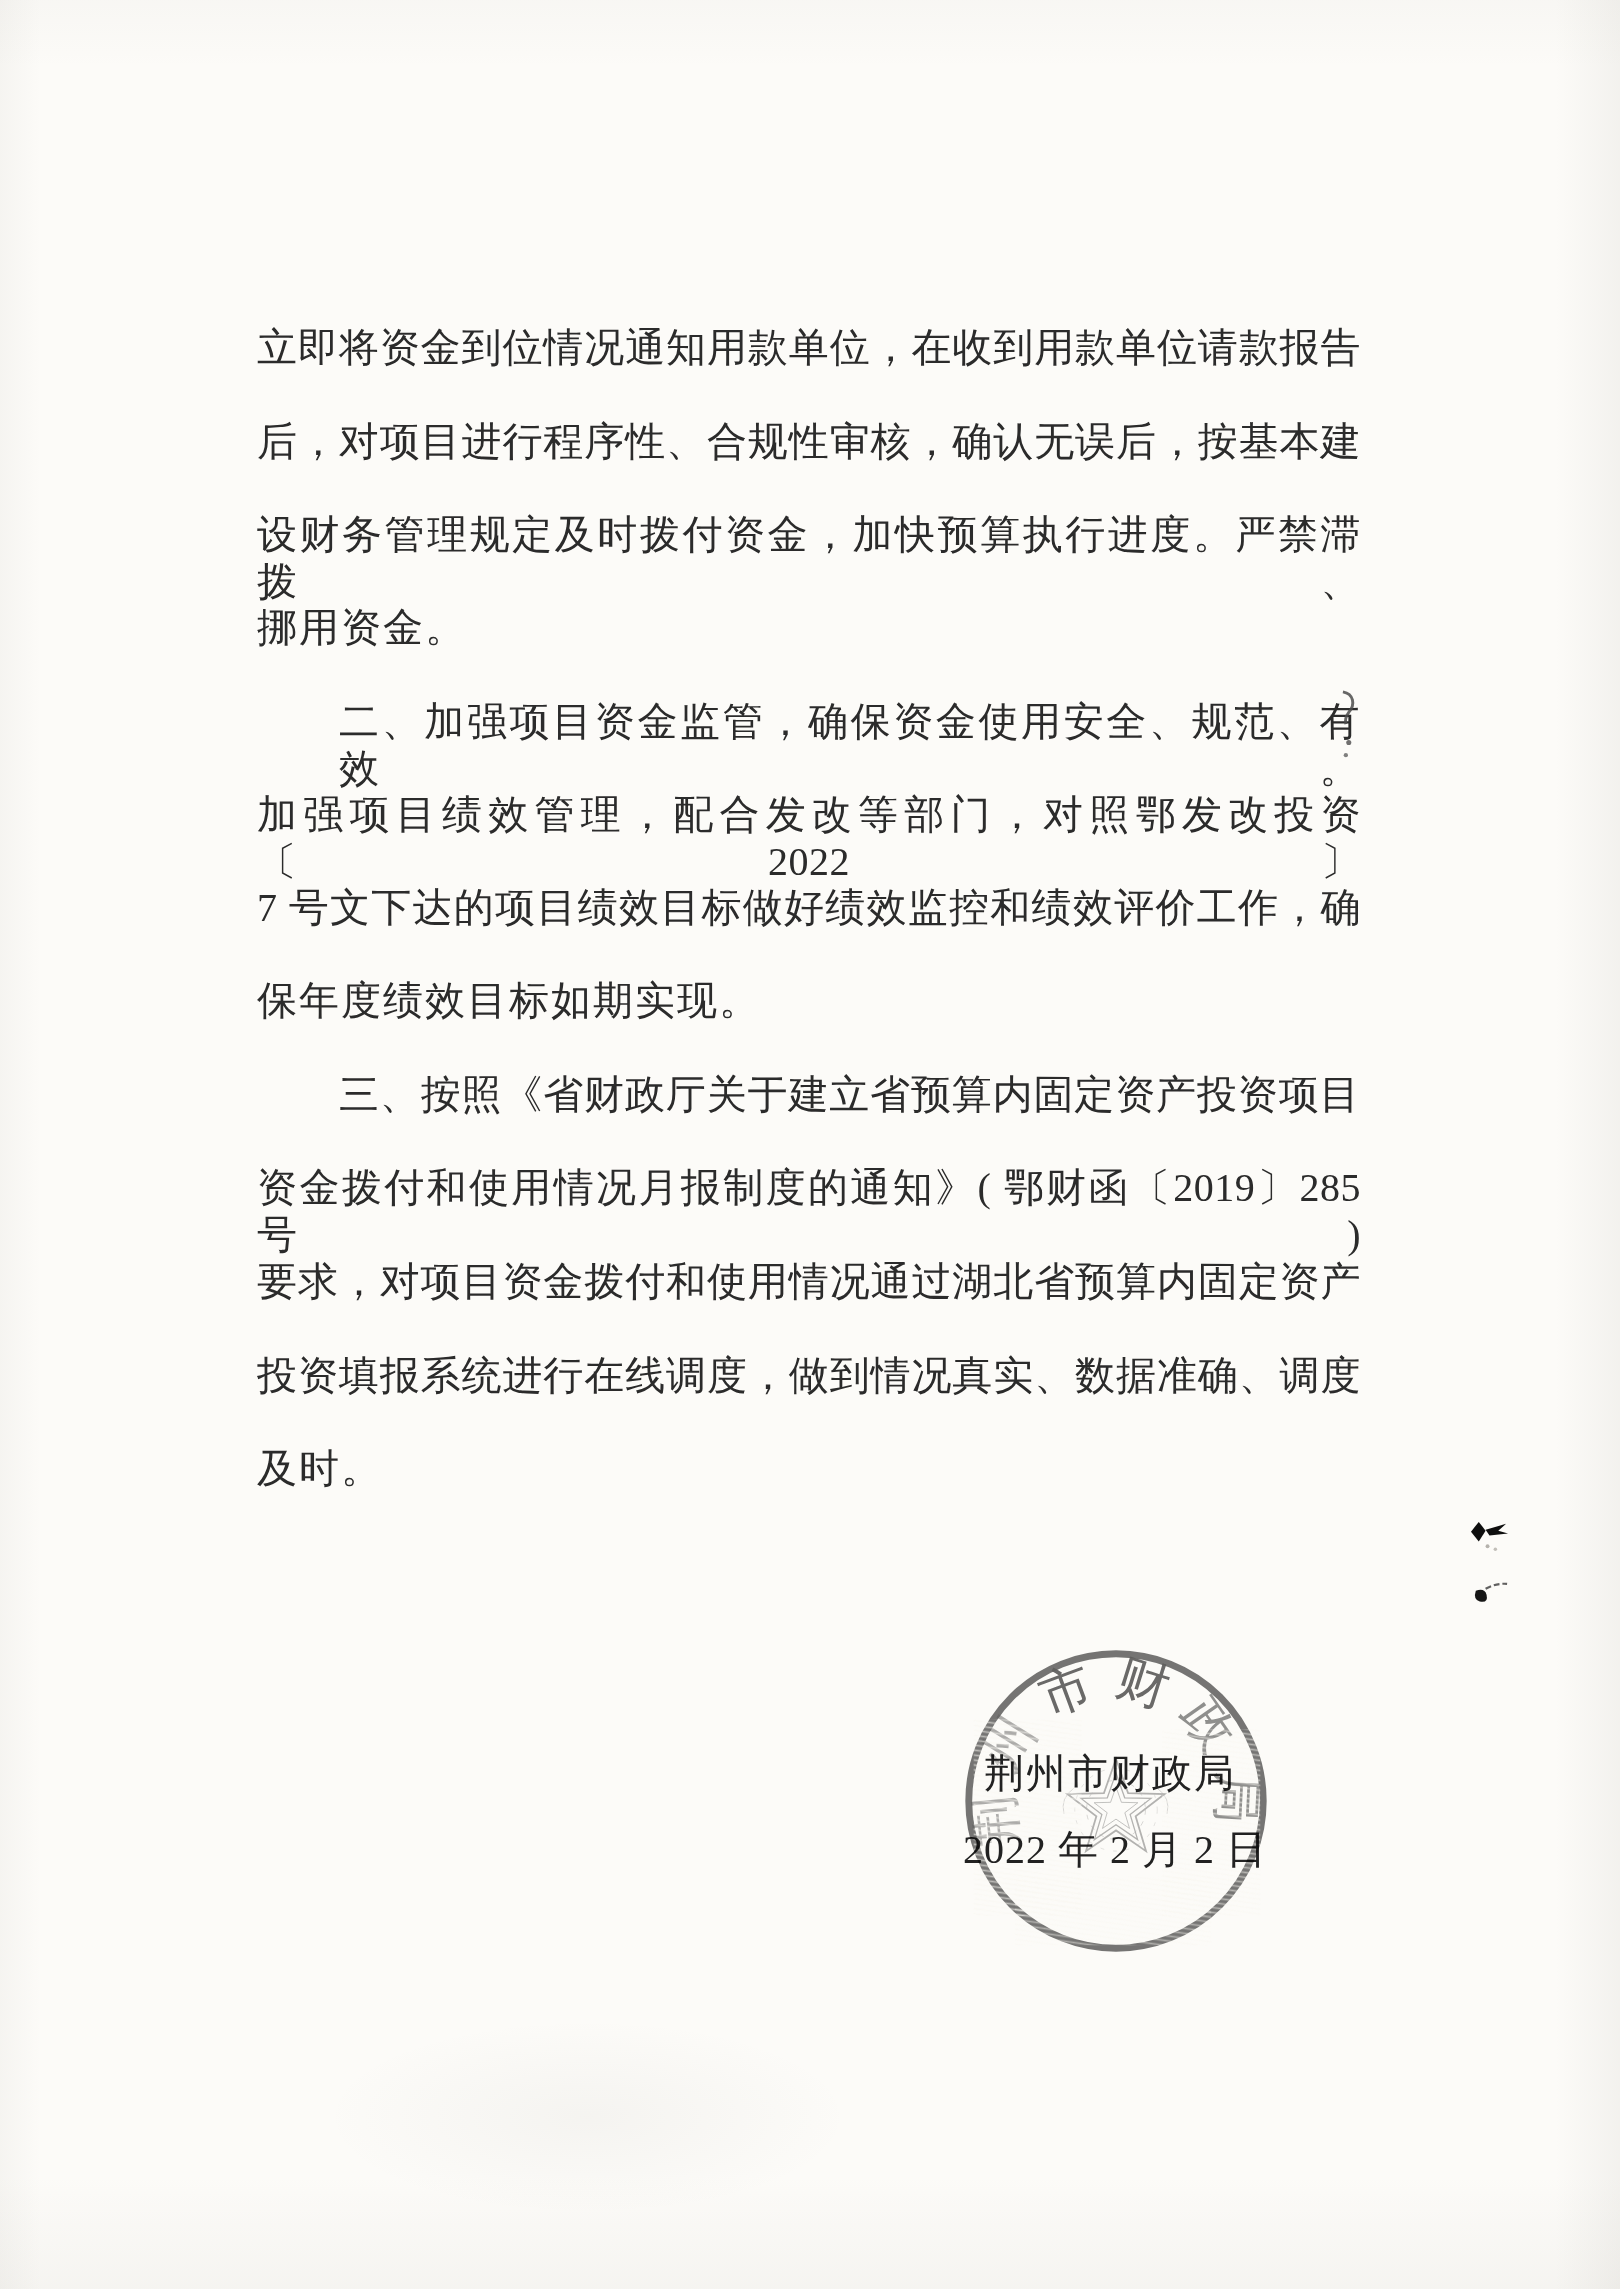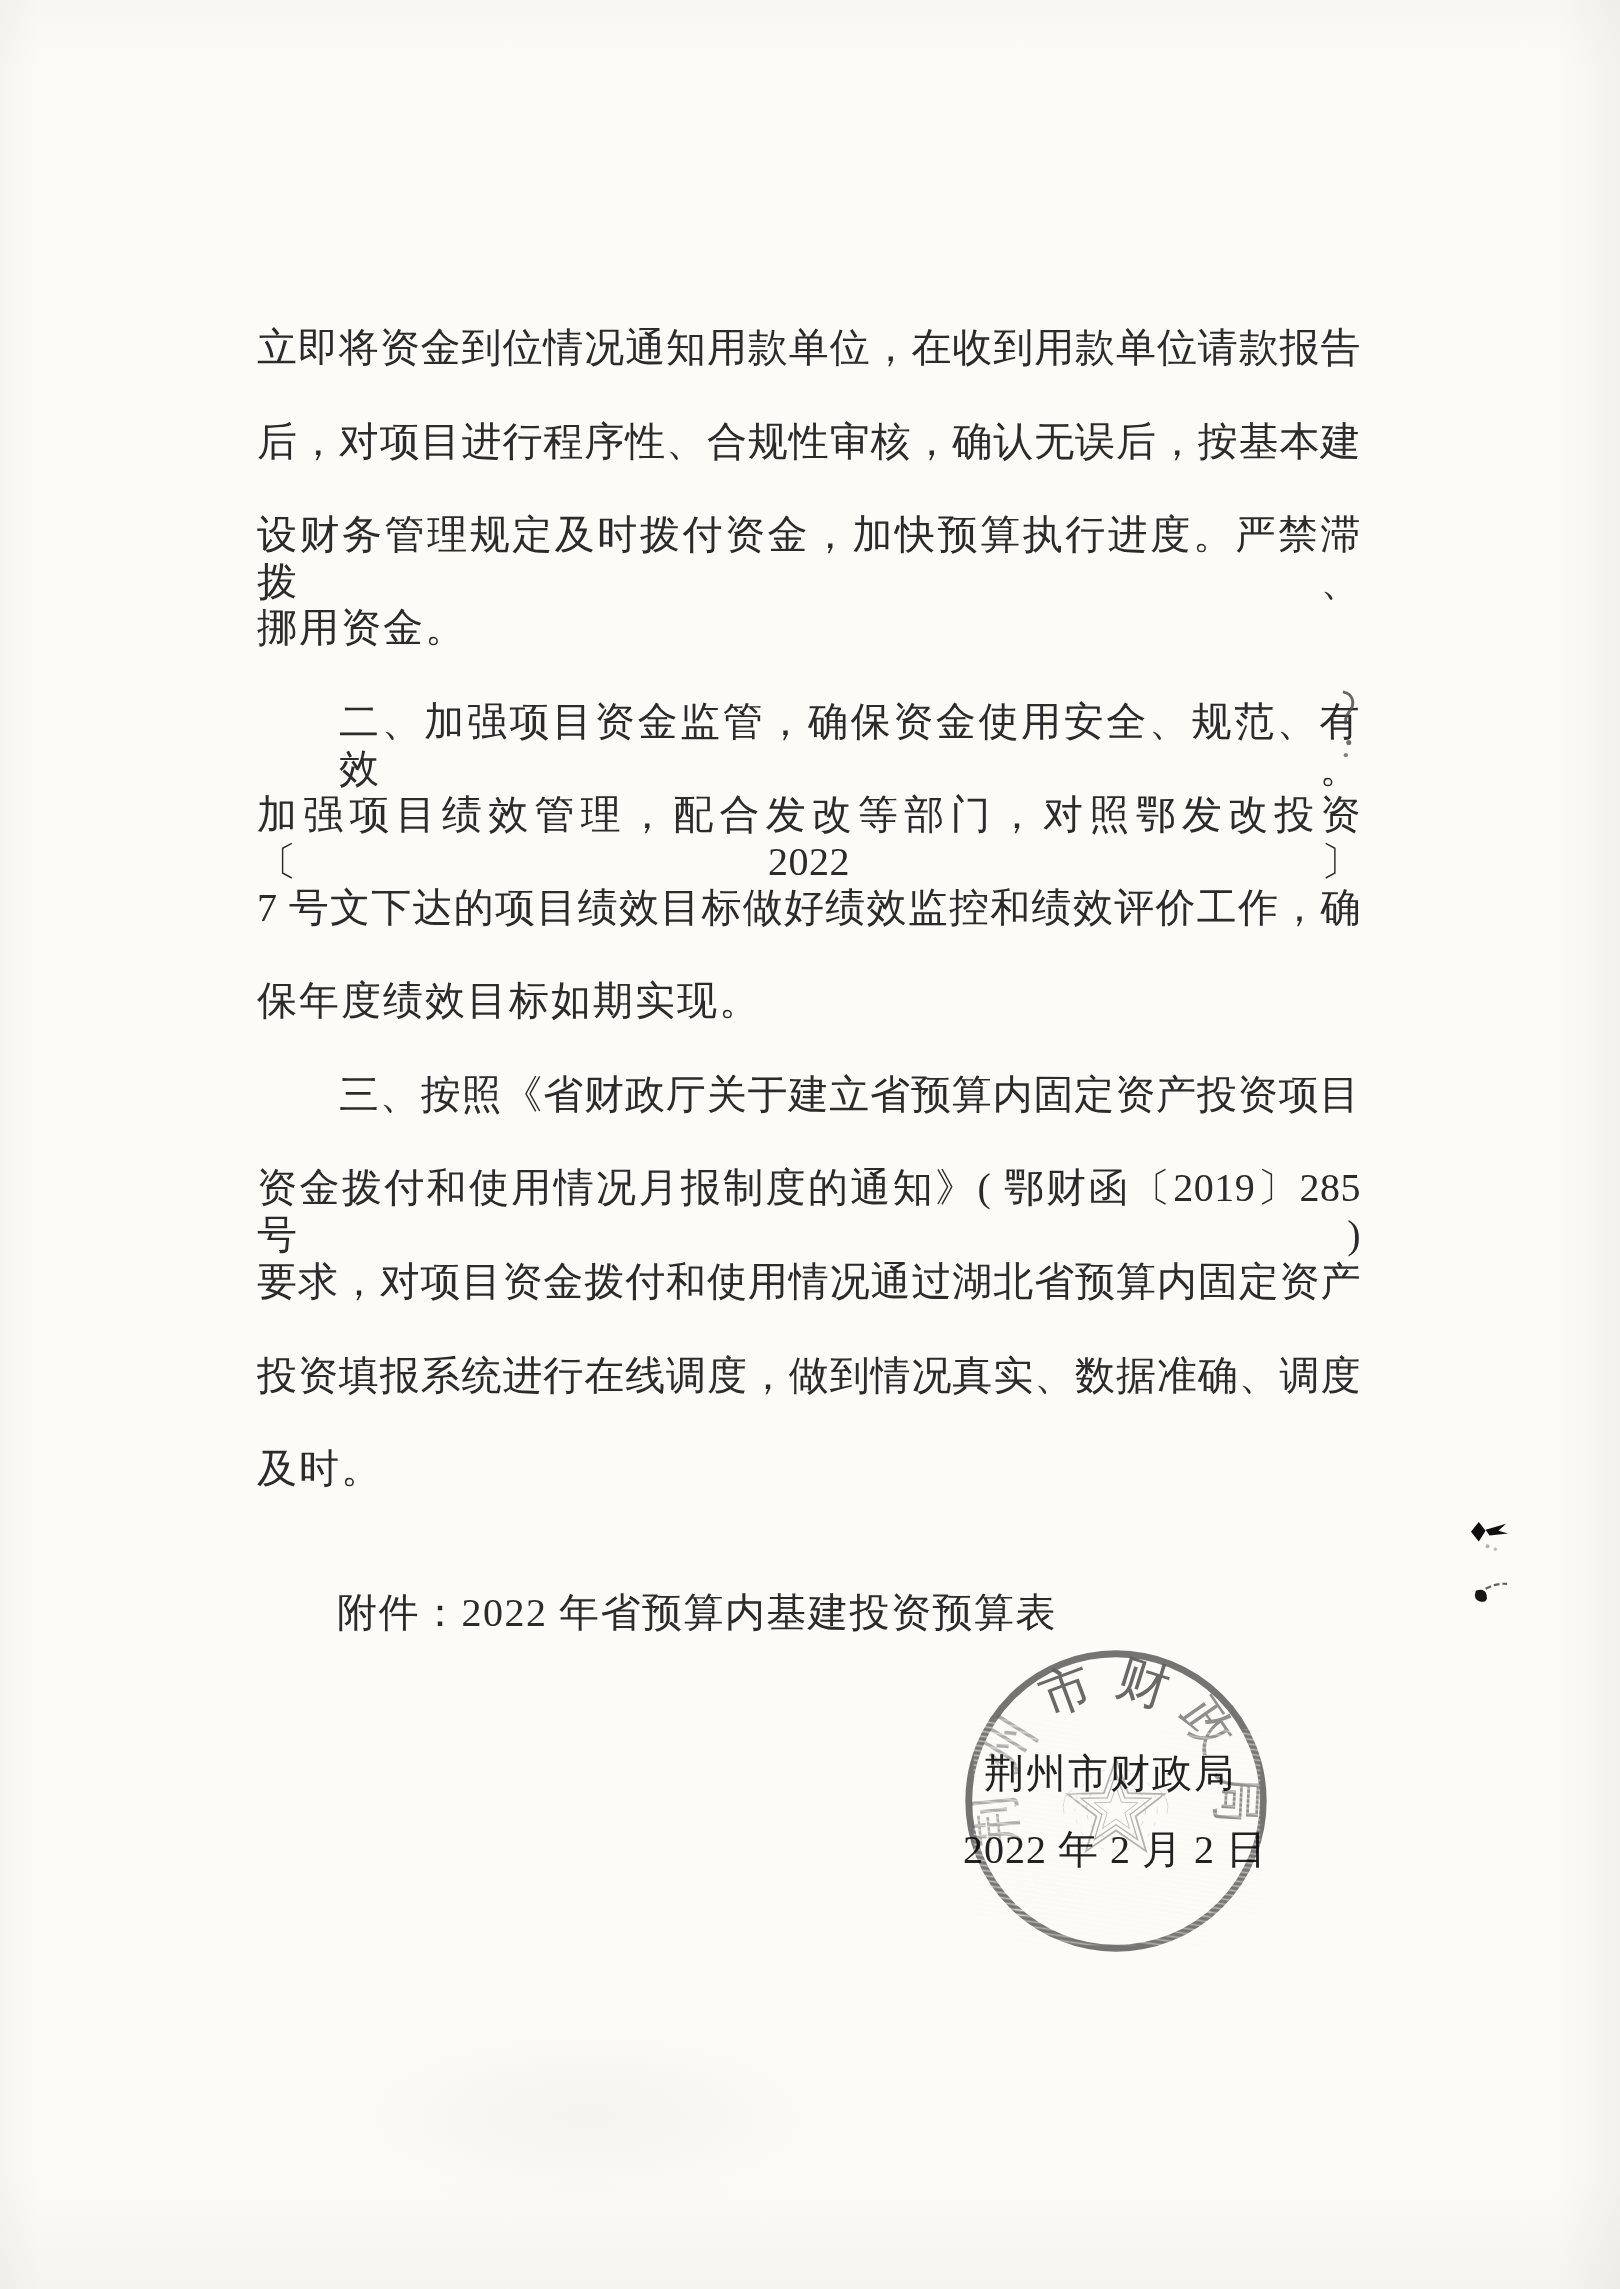--- a/index.html
+++ b/index.html
@@ -61,21 +61,20 @@
   <div class="body-line j ind" style="top:698px">二、加强项目资金监管，确保资金使用安全、规范、有效。</div>
   <div class="body-line j" style="top:791px">加强项目绩效管理，配合发改等部门，对照鄂发改投资〔2022〕</div>
   <div class="body-line j" style="top:884px">7 号文下达的项目绩效目标做好绩效监控和绩效评价工作，确</div>
   <div class="body-line noj" style="top:977px">保年度绩效目标如期实现。</div>
   <div class="body-line j ind" style="top:1071px">三、按照《省财政厅关于建立省预算内固定资产投资项目</div>
   <div class="body-line j" style="top:1164px">资金拨付和使用情况月报制度的通知》( 鄂财函〔2019〕285 号 )</div>
   <div class="body-line j" style="top:1258px">要求，对项目资金拨付和使用情况通过湖北省预算内固定资产</div>
   <div class="body-line j" style="top:1352px">投资填报系统进行在线调度，做到情况真实、数据准确、调度</div>
   <div class="body-line noj" style="top:1445px">及时。</div>
 
-  <div class="attachment-line">附件：2022 年省预算内基建投资预算表</div>
 
   <div class="signature-line">荆州市财政局</div>
   <div class="date-line">2022 年 2 月 2 日</div>
 
   <svg class="seal" viewBox="0 0 326 326">
     <defs>
       <pattern id="hatch" width="5" height="5" patternUnits="userSpaceOnUse" patternTransform="rotate(8)">
         <line x1="0" y1="2.5" x2="5" y2="2.5" stroke="#fcfbf8" stroke-width="1.7"></line>
       </pattern>
     </defs>

